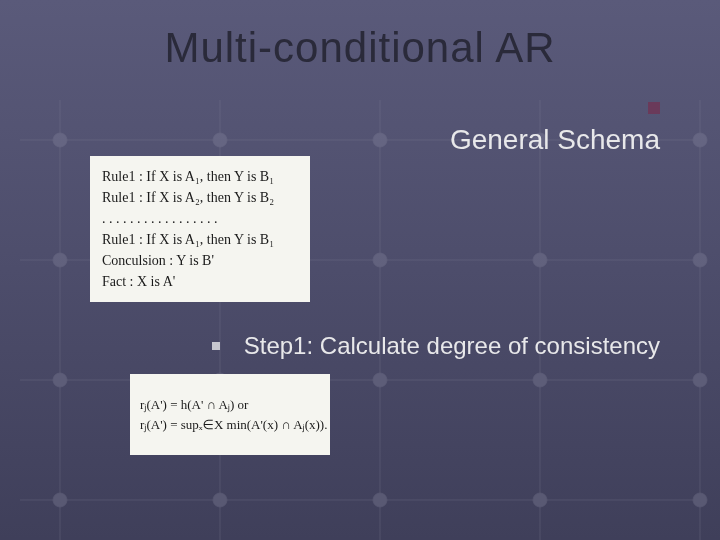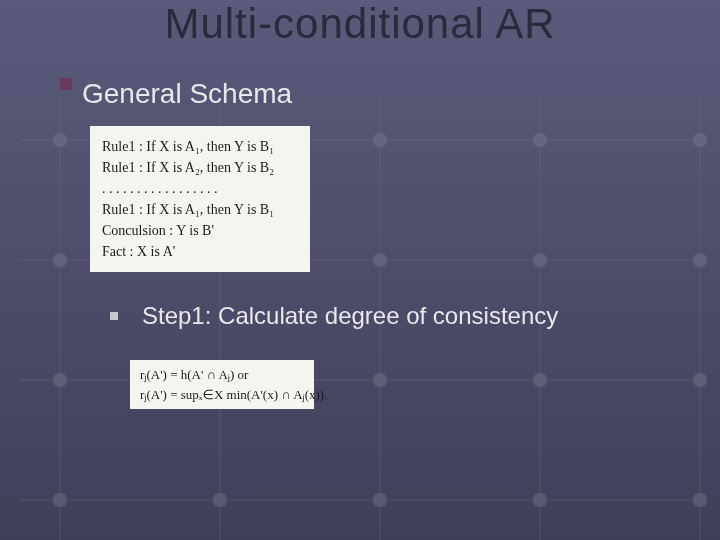--- a/index.html
+++ b/index.html
@@ -16,32 +16,33 @@
     width: 100%;
     height: 100%;
     opacity: 0.3;
     pointer-events: none;
   }
   .slide-title {
     color: #2a2a3a;
     font-size: 42px;
     font-weight: normal;
     text-align: center;
+    padding-top: 24px;
     letter-spacing: 1px;
   }
   .content {
     padding: 30px 60px 0 60px;
     position: relative;
     z-index: 2;
   }
   .section-header {
     display: flex;
-    align-items: flex-start;
+    align-items: flex-end;
     gap: 10px;
-    margin-bottom: 16px;
+    flex-direction: column;
   }
   .bullet-square {
     width: 12px;
     height: 12px;
     background: #6a3a5a;
     flex-shrink: 0;
   }
   .section-title {
     color: #e8e8ea;
     font-size: 28px;
@@ -59,38 +60,39 @@
     line-height: 1.5;
   }
   .formula-row {
     white-space: nowrap;
   }
   .step-row {
     display: flex;
     align-items: center;
     gap: 24px;
     margin-left: 50px;
-    margin-bottom: 30px;
+    margin-bottom: 14px;
+    justify-content: flex-end;
   }
   .bullet-small {
     width: 8px;
     height: 8px;
     background: #c8c8d0;
     flex-shrink: 0;
   }
   .step-text {
     color: #e8e8ea;
     font-size: 24px;
     font-weight: normal;
   }
   .formula-box.small {
-    width: 184px;
+    width: 200px;
     margin-left: 70px;
     font-size: 13px;
-    padding: 5px 10px;
+    padding: 21px 10px;
   }
 </style>
 </head>
 <body>
 
 <svg class="bg-grid" viewBox="0 0 720 540">
   <g stroke="#8a8aa0" stroke-width="0.8" fill="#9090a8">
     <line x1="20" y1="140" x2="700" y2="140"></line>
     <line x1="20" y1="260" x2="700" y2="260"></line>
     <line x1="20" y1="380" x2="700" y2="380"></line>

